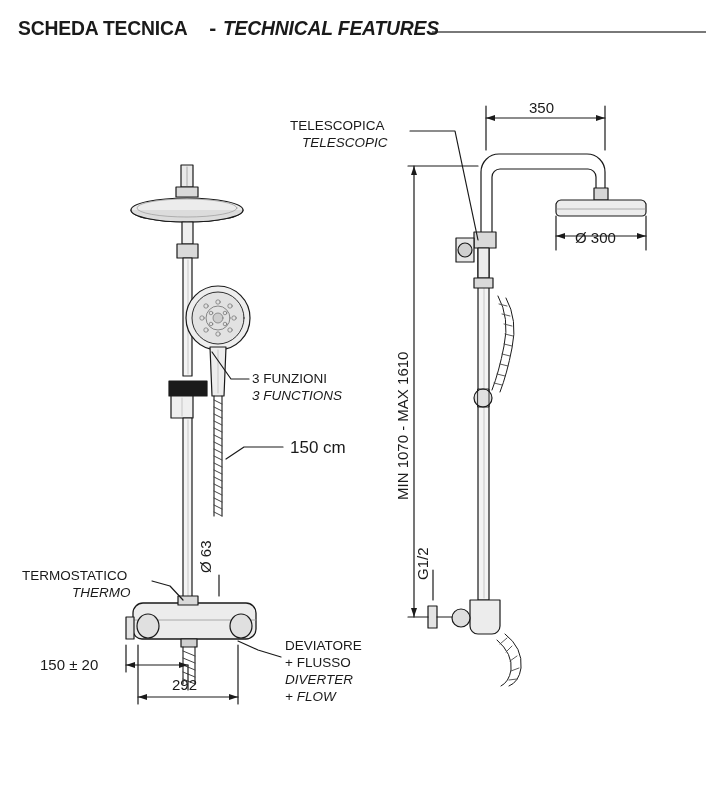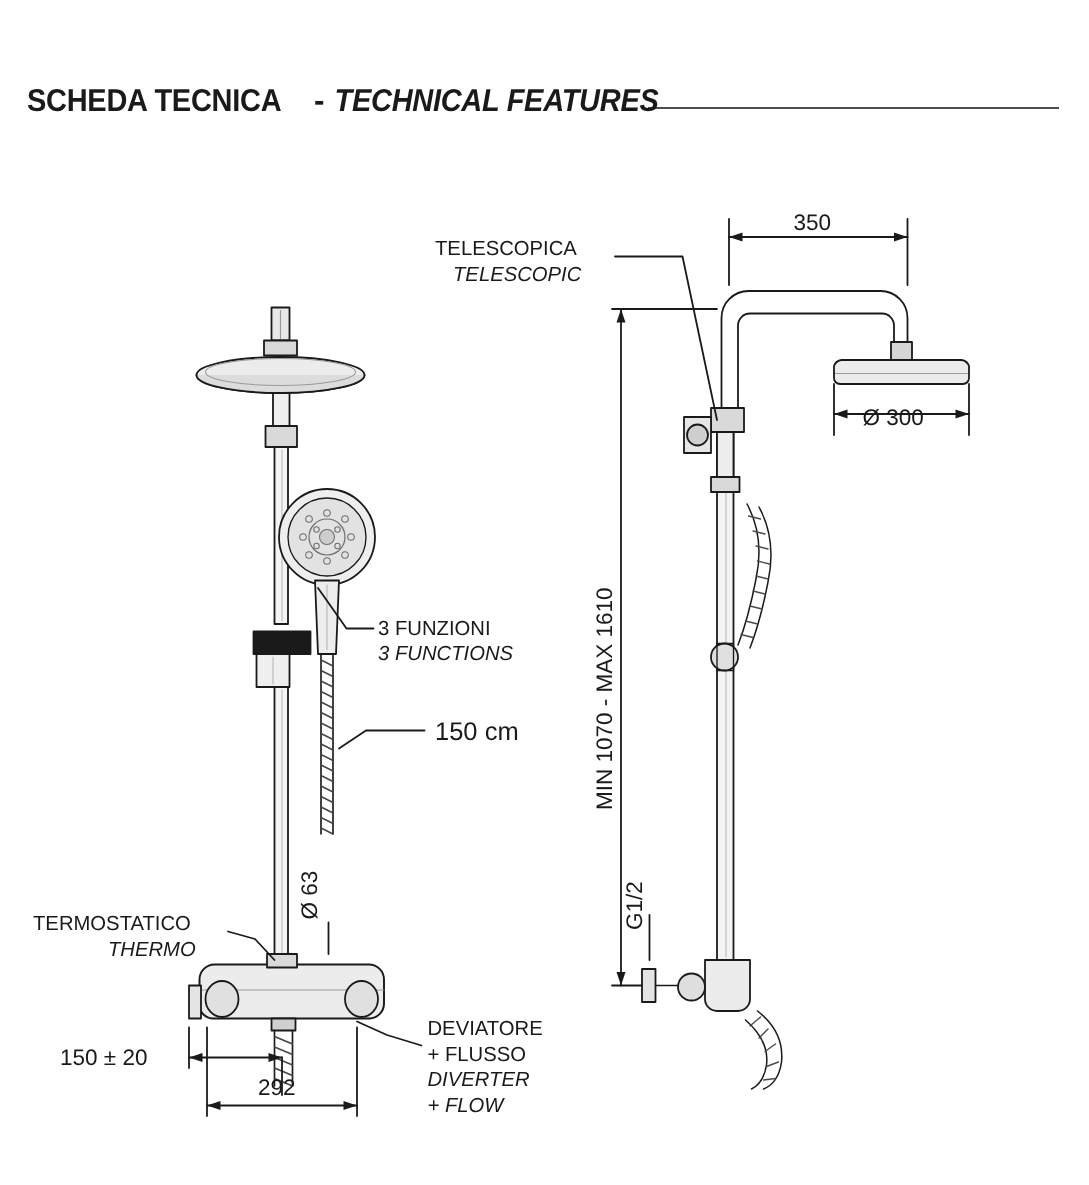--- a/index.html
+++ b/index.html
@@ -11,21 +11,20 @@
     width: 726px;
     height: 790px;
     position: relative;
     font-family: "Liberation Sans", sans-serif;
     color: #1a1a1a;
     overflow: hidden;
   }
   #sheet {
     position: absolute;
     inset: 0;
-    margin-top: 40px;
   }
   .hdr {
     position: absolute;
     left: 18px;
     top: 16px;
     display: flex;
     align-items: baseline;
     gap: 7px;
     white-space: nowrap;
   }

